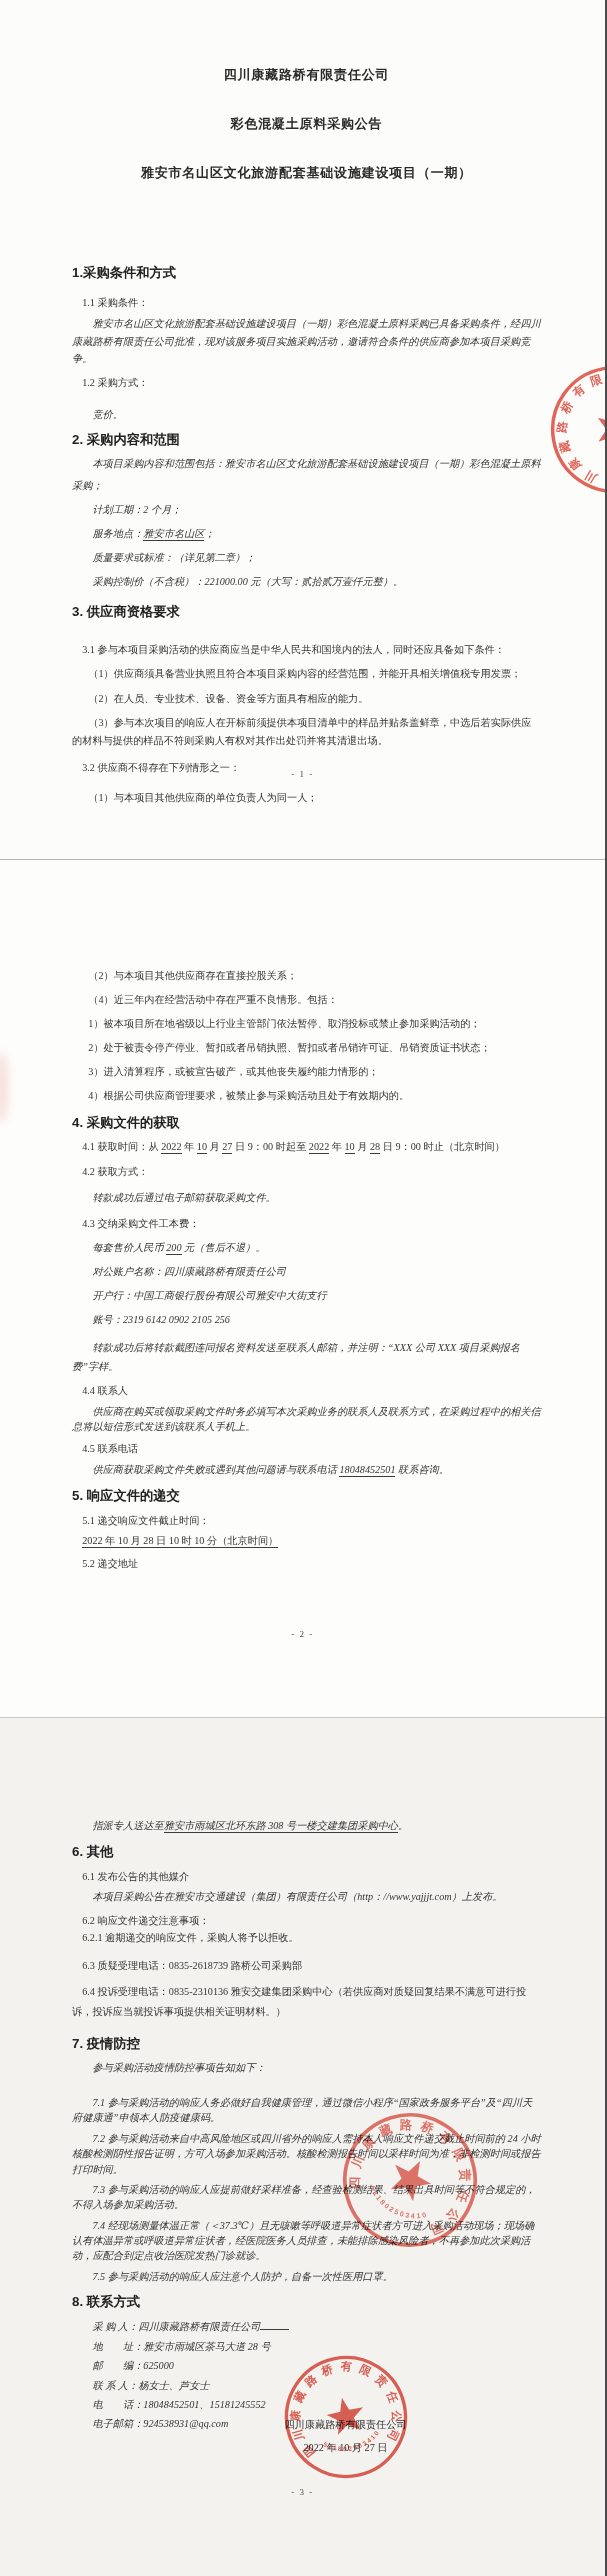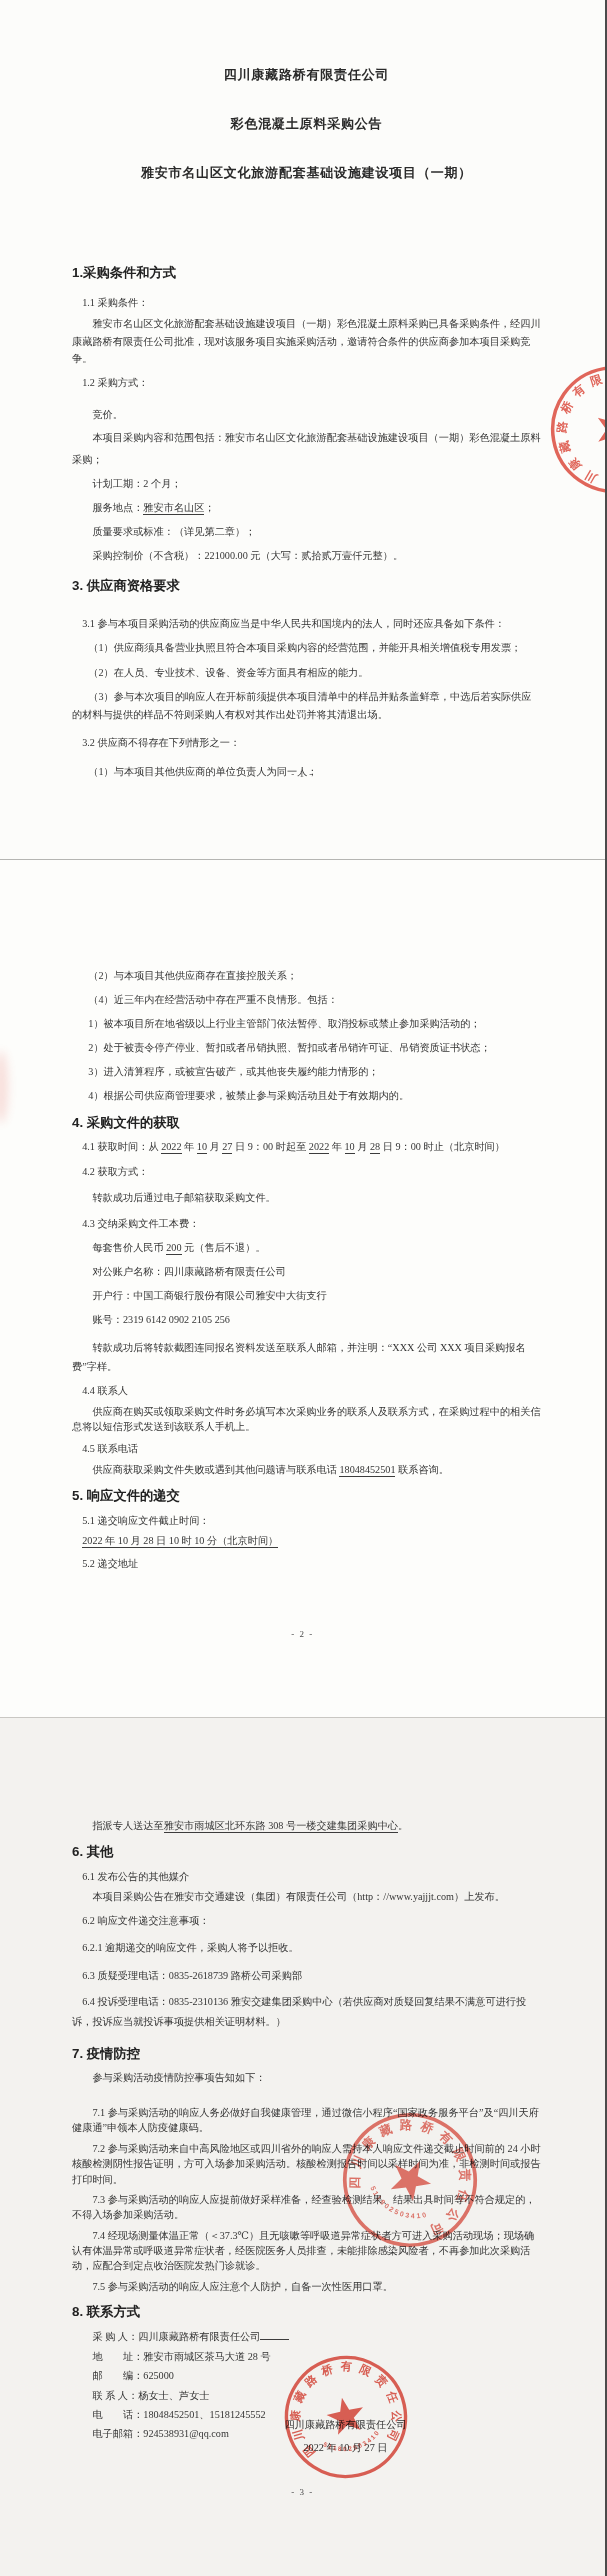--- a/index.html
+++ b/index.html
@@ -14,21 +14,21 @@
   p{margin:0;font-size:10.2px;line-height:1.72;}
   .lh-wide{line-height:2.2;}
   .lh-med{line-height:1.95;}
   .lh-tight{line-height:1.5;}
   .title{text-align:center;font-family:"Liberation Sans","DejaVu Sans",sans-serif;
          font-weight:bold;font-size:13px;color:#2a2a2a;letter-spacing:0.8px;}
   .h{font-family:"Liberation Sans","DejaVu Sans",sans-serif;font-weight:bold;
      font-size:13.3px;color:#222;line-height:1.5;}
   .sub{text-indent:1em;}
   .it{text-indent:1.6em;}
-  .ind2{text-indent:2em;}
+  .ind2{text-indent:2em;font-style:italic;}
   .u{border-bottom:0.8px solid #3c3c3c;padding-bottom:0.8px;}
   .blank{display:inline-block;width:29px;border-bottom:0.8px solid #3c3c3c;height:9px;}
   .pagenum{position:absolute;left:0;width:100%;top:767px;text-align:center;
            font-size:9px;color:#4a4a4a;letter-spacing:1.5px;}
   .seal{position:absolute;mix-blend-mode:multiply;pointer-events:none;}
   .seal svg{display:block;}
   .sig{position:absolute;left:264px;top:698px;width:163px;text-align:center;}
   .sig p{font-size:10.2px;color:#2f2f2f;}
   .smudge{position:absolute;left:-6px;top:191px;width:13.7px;height:72px;border-radius:50%;
           background:#e0564a;filter:blur(4.6px);opacity:.18;}
@@ -44,20 +44,21 @@
       <p class="title" style="margin-top:64px">四川康藏路桥有限责任公司</p>
       <p class="title" style="margin-top:27px">彩色混凝土原料采购公告</p>
       <p class="title" style="margin-top:26px">雅安市名山区文化旅游配套基础设施建设项目（一期）</p>
 
       <p class="h" style="margin-top:79px">1.采购条件和方式</p>
       <p class="sub" style="margin-top:10.6px">1.1 采购条件：</p>
       <p class="ind2" style="margin-top:3.8px">雅安市名山区文化旅游配套基础设施建设项目（一期）彩色混凝土原料采购已具备采购条件，经四川康藏路桥有限责任公司批准，现对该服务项目实施采购活动，邀请符合条件的供应商参加本项目采购竞争。</p>
       <p class="sub" style="margin-top:6px">1.2 采购方式：</p>
       <p class="ind2" style="margin-top:15px">竞价。</p>
 
+      <p class="h" style="margin-top:6px">2. 采购内容和范围</p>
       <p class="ind2 lh-wide" style="margin-top:3px">本项目采购内容和范围包括：雅安市名山区文化旅游配套基础设施建设项目（一期）彩色混凝土原料采购；</p>
       <p class="ind2 lh-wide" style="margin-top:1.5px">计划工期：2 个月；</p>
       <p class="ind2 lh-wide" style="margin-top:1.5px"><span>服务地点：</span><span class="u">雅安市名山区</span><span>；</span></p>
       <p class="ind2 lh-wide" style="margin-top:1.5px">质量要求或标准：（详见第二章）；</p>
       <p class="ind2 lh-wide" style="margin-top:1.5px">采购控制价（不含税）：221000.00 元（大写：贰拾贰万壹仟元整）。</p>
 
       <p class="h" style="margin-top:9px">3. 供应商资格要求</p>
       <p class="sub" style="margin-top:19px;line-height:1.8">3.1 参与本项目采购活动的供应商应当是中华人民共和国境内的法人，同时还应具备如下条件：</p>
       <p class="it" style="margin-top:5.3px;line-height:1.8">（1）供应商须具备营业执照且符合本项目采购内容的经营范围，并能开具相关增值税专用发票；</p>
       <p class="it" style="margin-top:6.8px">（2）在人员、专业技术、设备、资金等方面具有相应的能力。</p>
@@ -114,21 +115,21 @@
   </div>
 
   <div class="page" id="pg3">
     <div class="content">
       <p class="ind2" style="margin-top:99px"><span>指派专人送达至</span><span class="u">雅安市雨城区北环东路 308 号一楼交建集团采购中心</span><span>。</span></p>
 
       <p class="h" style="margin-top:7.6px">6. 其他</p>
       <p class="sub" style="margin-top:6px">6.1 发布公告的其他媒介</p>
       <p class="ind2" style="margin-top:3.8px;line-height:1.6">本项目采购公告在雅安市交通建设（集团）有限责任公司（http：//www.yajjjt.com）上发布。</p>
       <p class="sub" style="margin-top:6px">6.2 响应文件递交注意事项：</p>
-      <p class="sub" style="margin-top:10px">6.2.1 逾期递交的响应文件，采购人将予以拒收。</p>
+      <p class="sub" style="">6.2.1 逾期递交的响应文件，采购人将予以拒收。</p>
       <p class="sub" style="margin-top:10px">6.3 质疑受理电话：0835-2618739 路桥公司采购部</p>
       <p class="sub lh-med" style="margin-top:7.6px">6.4 投诉受理电话：0835-2310136 雅安交建集团采购中心（若供应商对质疑回复结果不满意可进行投诉，投诉应当就投诉事项提供相关证明材料。）</p>
 
       <p class="h" style="margin-top:12px">7. 疫情防控</p>
       <p class="ind2" style="margin-top:5.3px">参与采购活动疫情防控事项告知如下：</p>
       <p class="ind2 lh-tight" style="margin-top:18px">7.1 参与采购活动的响应人务必做好自我健康管理，通过微信小程序“国家政务服务平台”及“四川天府健康通”申领本人防疫健康码。</p>
       <p class="ind2 lh-tight" style="margin-top:6px">7.2 参与采购活动来自中高风险地区或四川省外的响应人需持本人响应文件递交截止时间前的 24 小时核酸检测阴性报告证明，方可入场参加采购活动。核酸检测报告时间以采样时间为准，非检测时间或报告打印时间。</p>
       <p class="ind2 lh-tight" style="margin-top:4.6px">7.3 参与采购活动的响应人应提前做好采样准备，经查验检测结果、结果出具时间等不符合规定的，不得入场参加采购活动。</p>
       <p class="ind2 lh-tight" style="margin-top:5.3px">7.4 经现场测量体温正常（＜37.3℃）且无咳嗽等呼吸道异常症状者方可进入采购活动现场；现场确认有体温异常或呼吸道异常症状者，经医院医务人员排查，未能排除感染风险者，不再参加此次采购活动，应配合到定点收治医院发热门诊就诊。</p>
       <p class="ind2" style="margin-top:4.6px">7.5 参与采购活动的响应人应注意个人防护，自备一次性医用口罩。</p>

